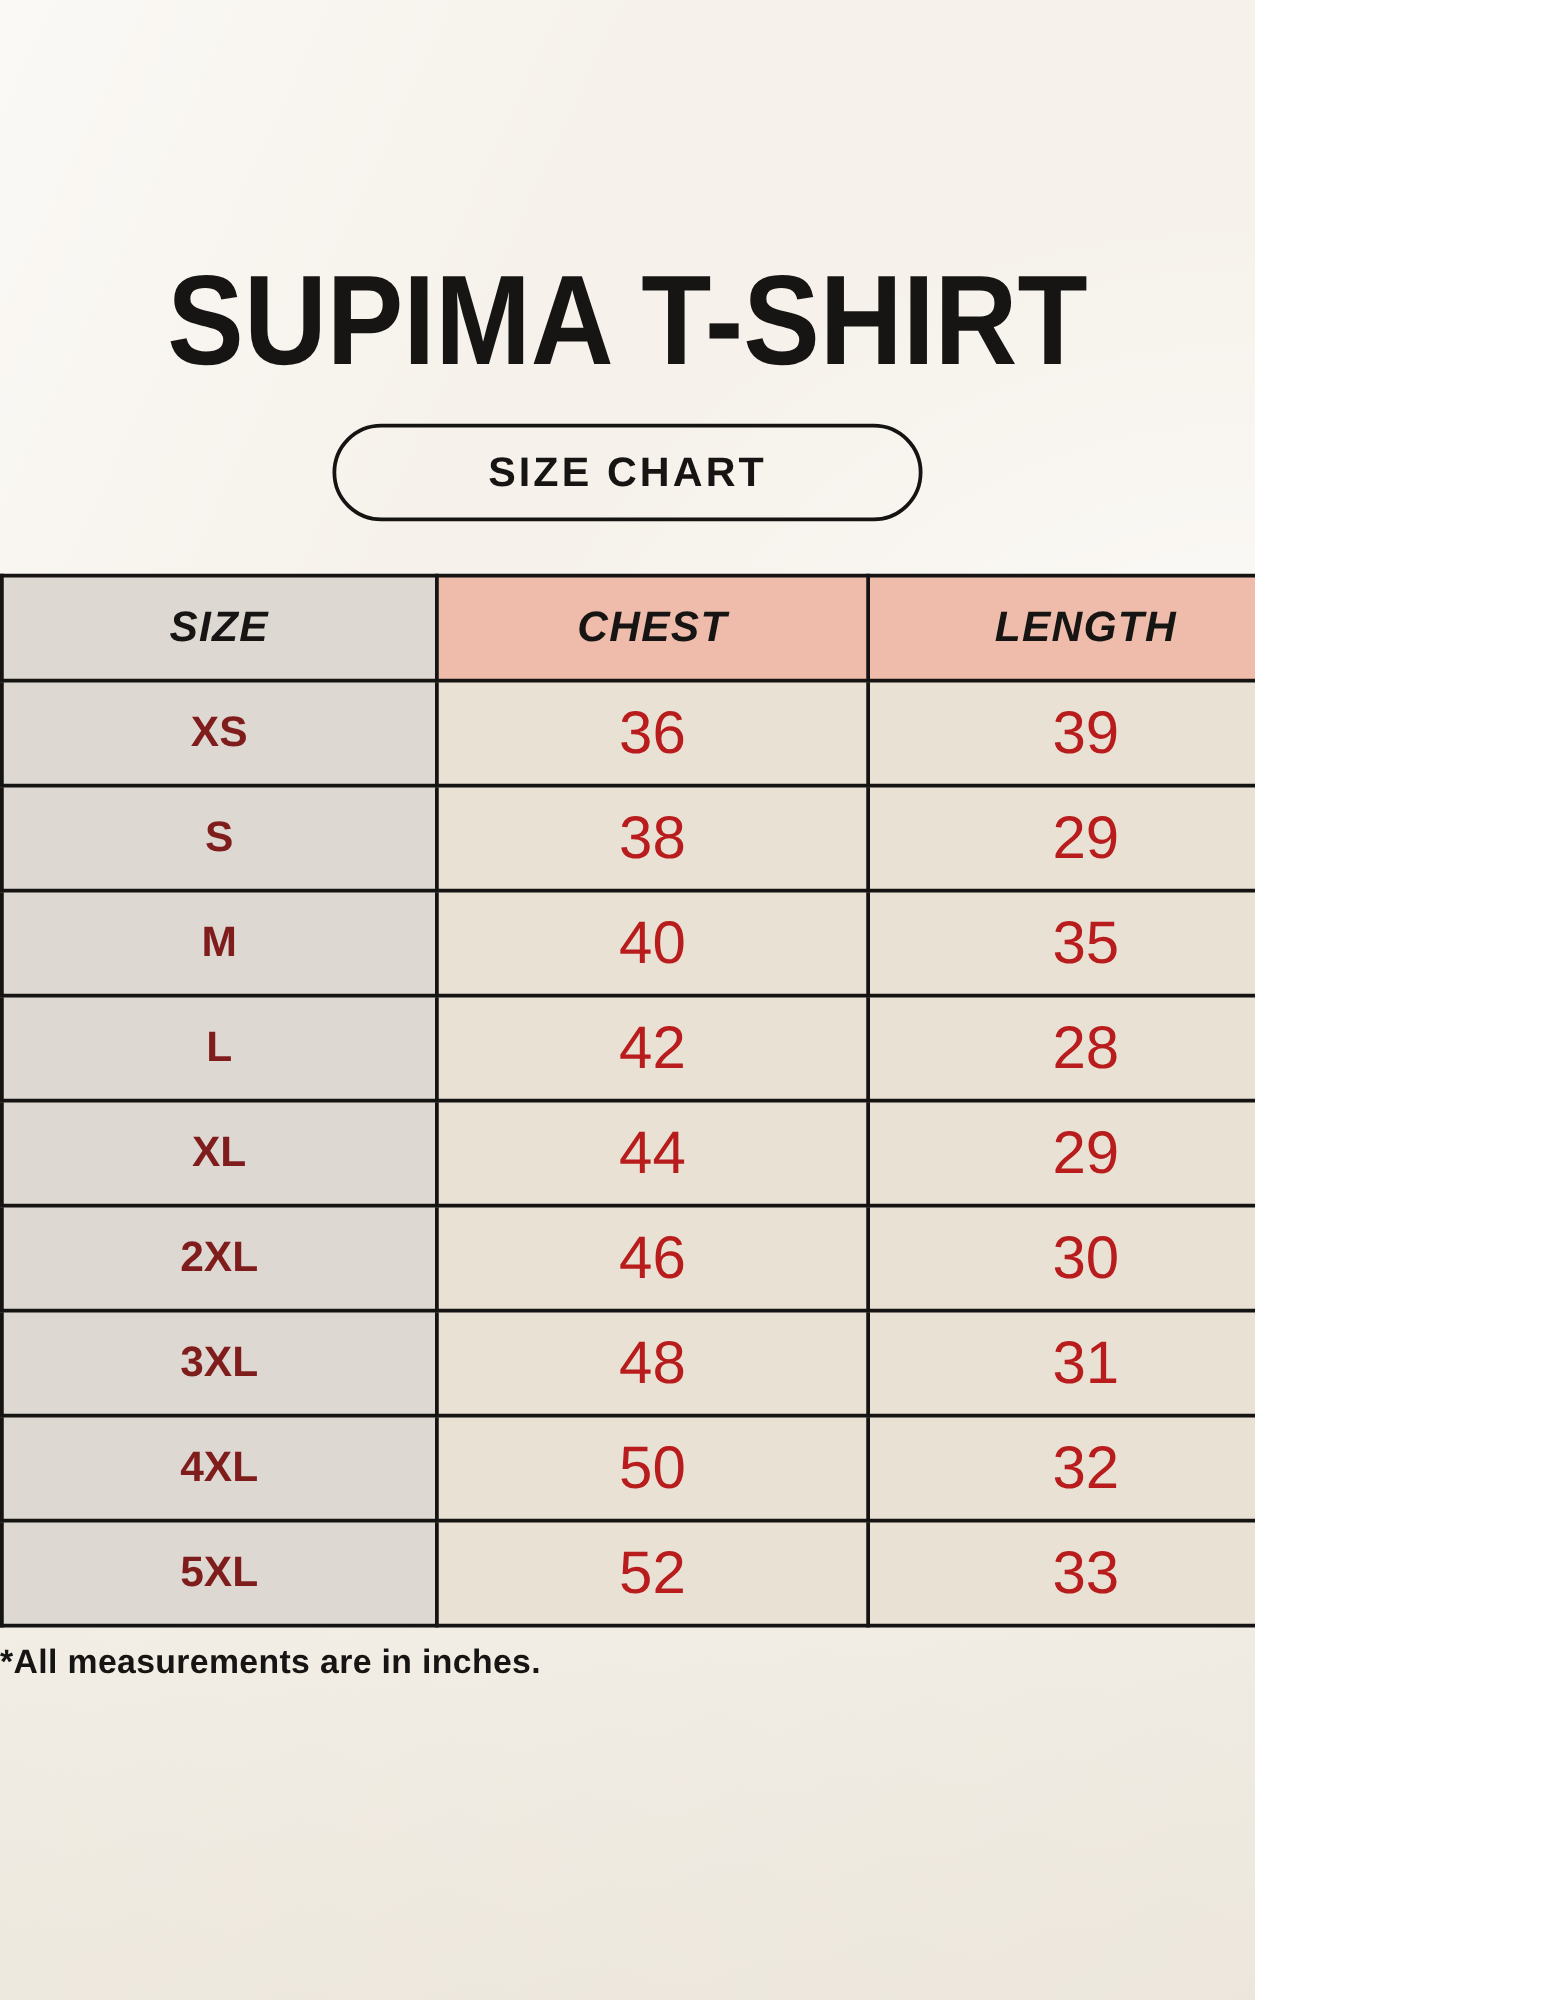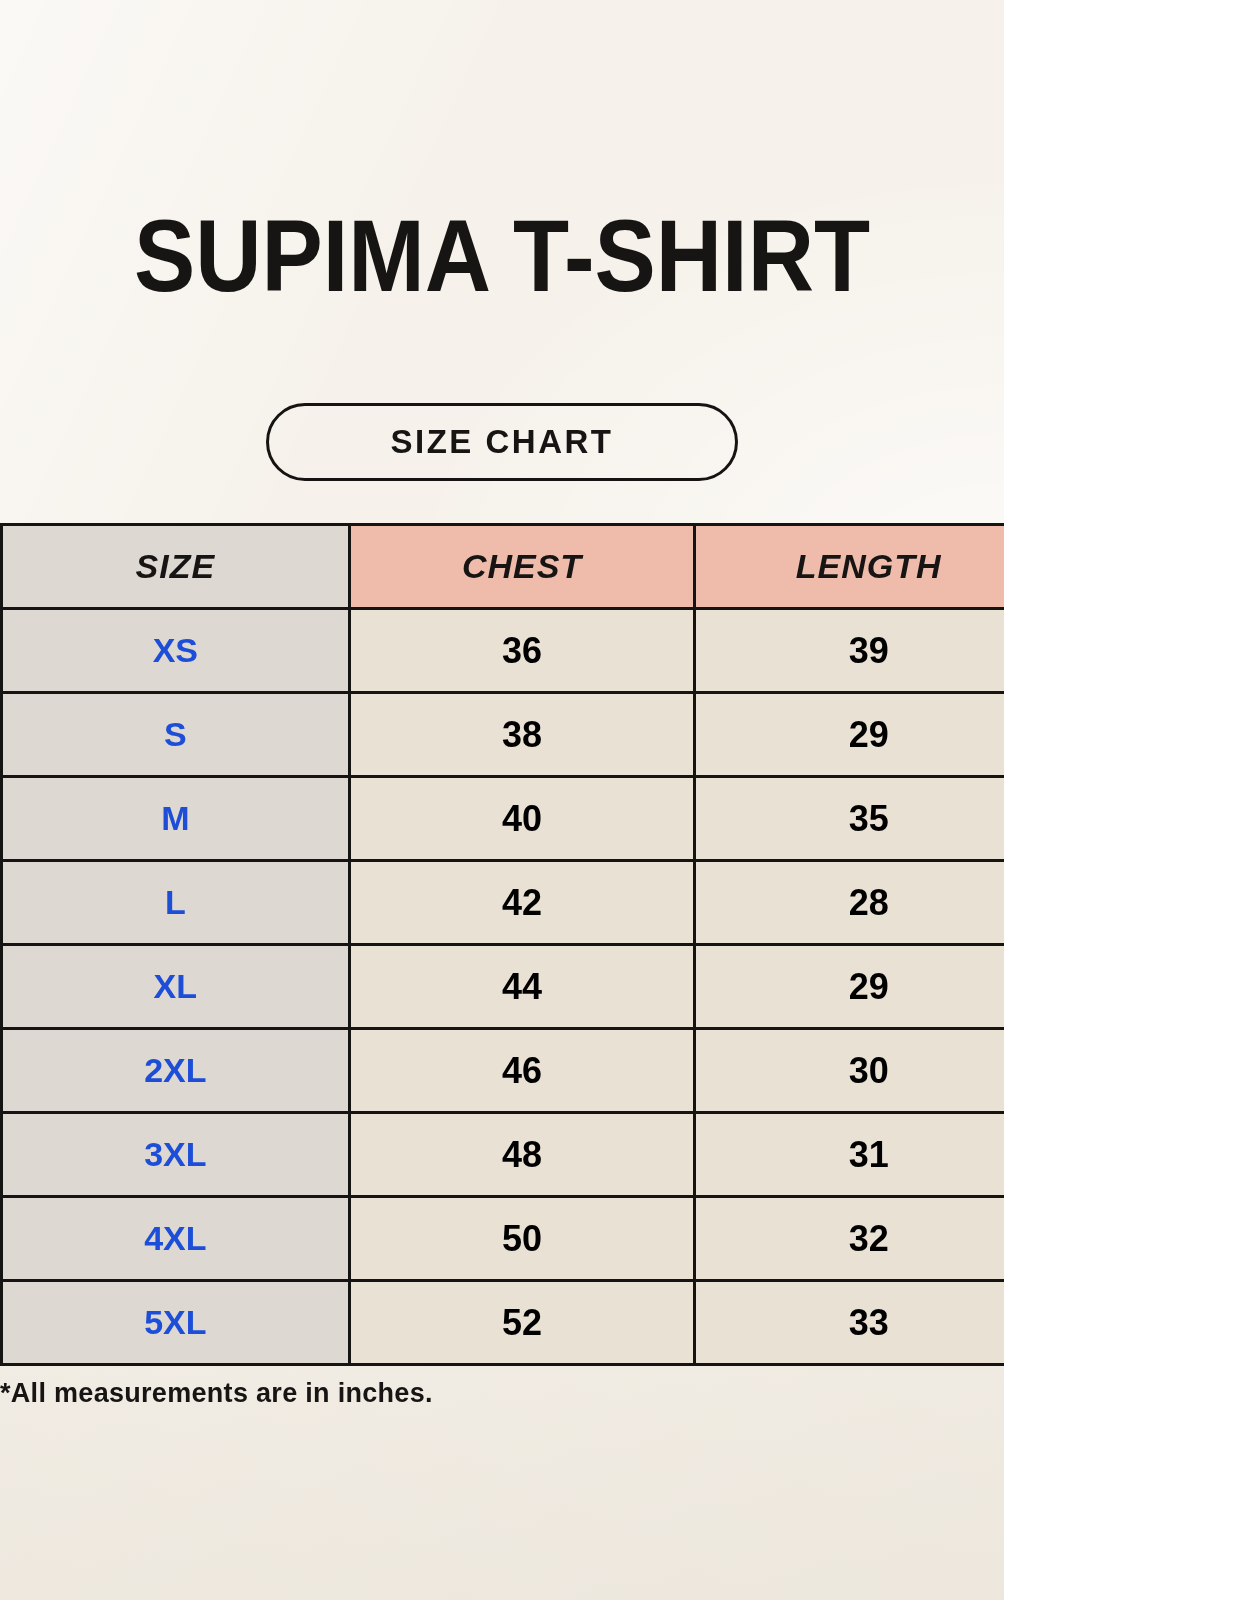--- a/index.html
+++ b/index.html
@@ -35,21 +35,21 @@
   }
   .page-title .cond {
     display: inline-block;
     transform: scaleX(0.90);
     transform-origin: center;
   }
 
   .pill {
     width: 472px;
     height: 78px;
-    margin: 96px auto 0;
+    margin: 32px auto 0;
     border: 3px solid #151413;
     border-radius: 44px;
     background: transparent;
     display: flex;
     align-items: center;
     justify-content: center;
     font-size: 33px;
     font-weight: bold;
     letter-spacing: 2.5px;
     cursor: pointer;
@@ -73,30 +73,30 @@
     font-size: 34px;
     font-weight: bold;
     letter-spacing: 1px;
     background: #efbcab;
     font-style: italic;
   }
   .size-table th.col-size {
     background: #ded8d2;
   }
   .size-table td {
-    font-size: 36px;
-    font-weight: bold;
+    font-size: 48px;
+    font-weight: normal;
     background: #e8e1d4;
-    color: #000000;
+    color: #b91c1c;
   }
   .size-table td.col-size {
     font-size: 34px;
     font-weight: bold;
     background: #ded8d2;
-    color: #1d4ed8;
+    color: #7f1d1d;
   }
 
   .footnote {
     width: 1044px;
     margin: 12px auto 14px;
     text-align: left;
     font-size: 27px;
     font-weight: bold;
     letter-spacing: 0.3px;
     padding-right: 14px;

